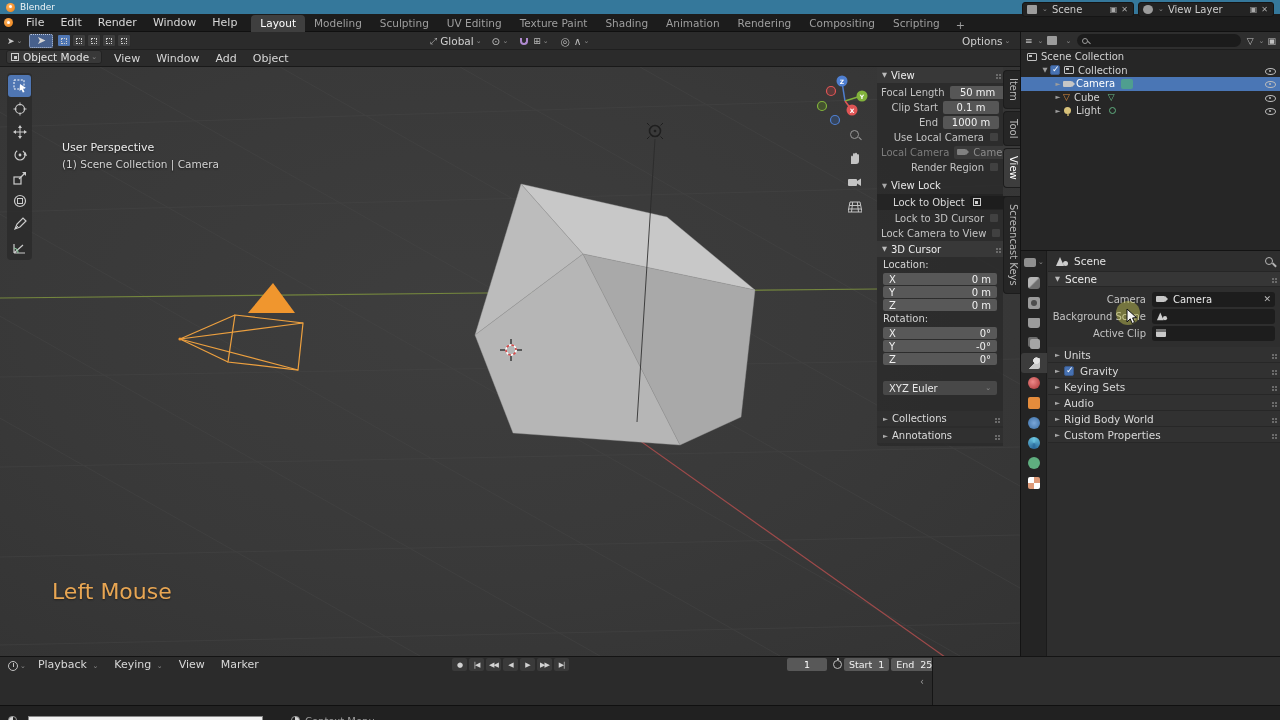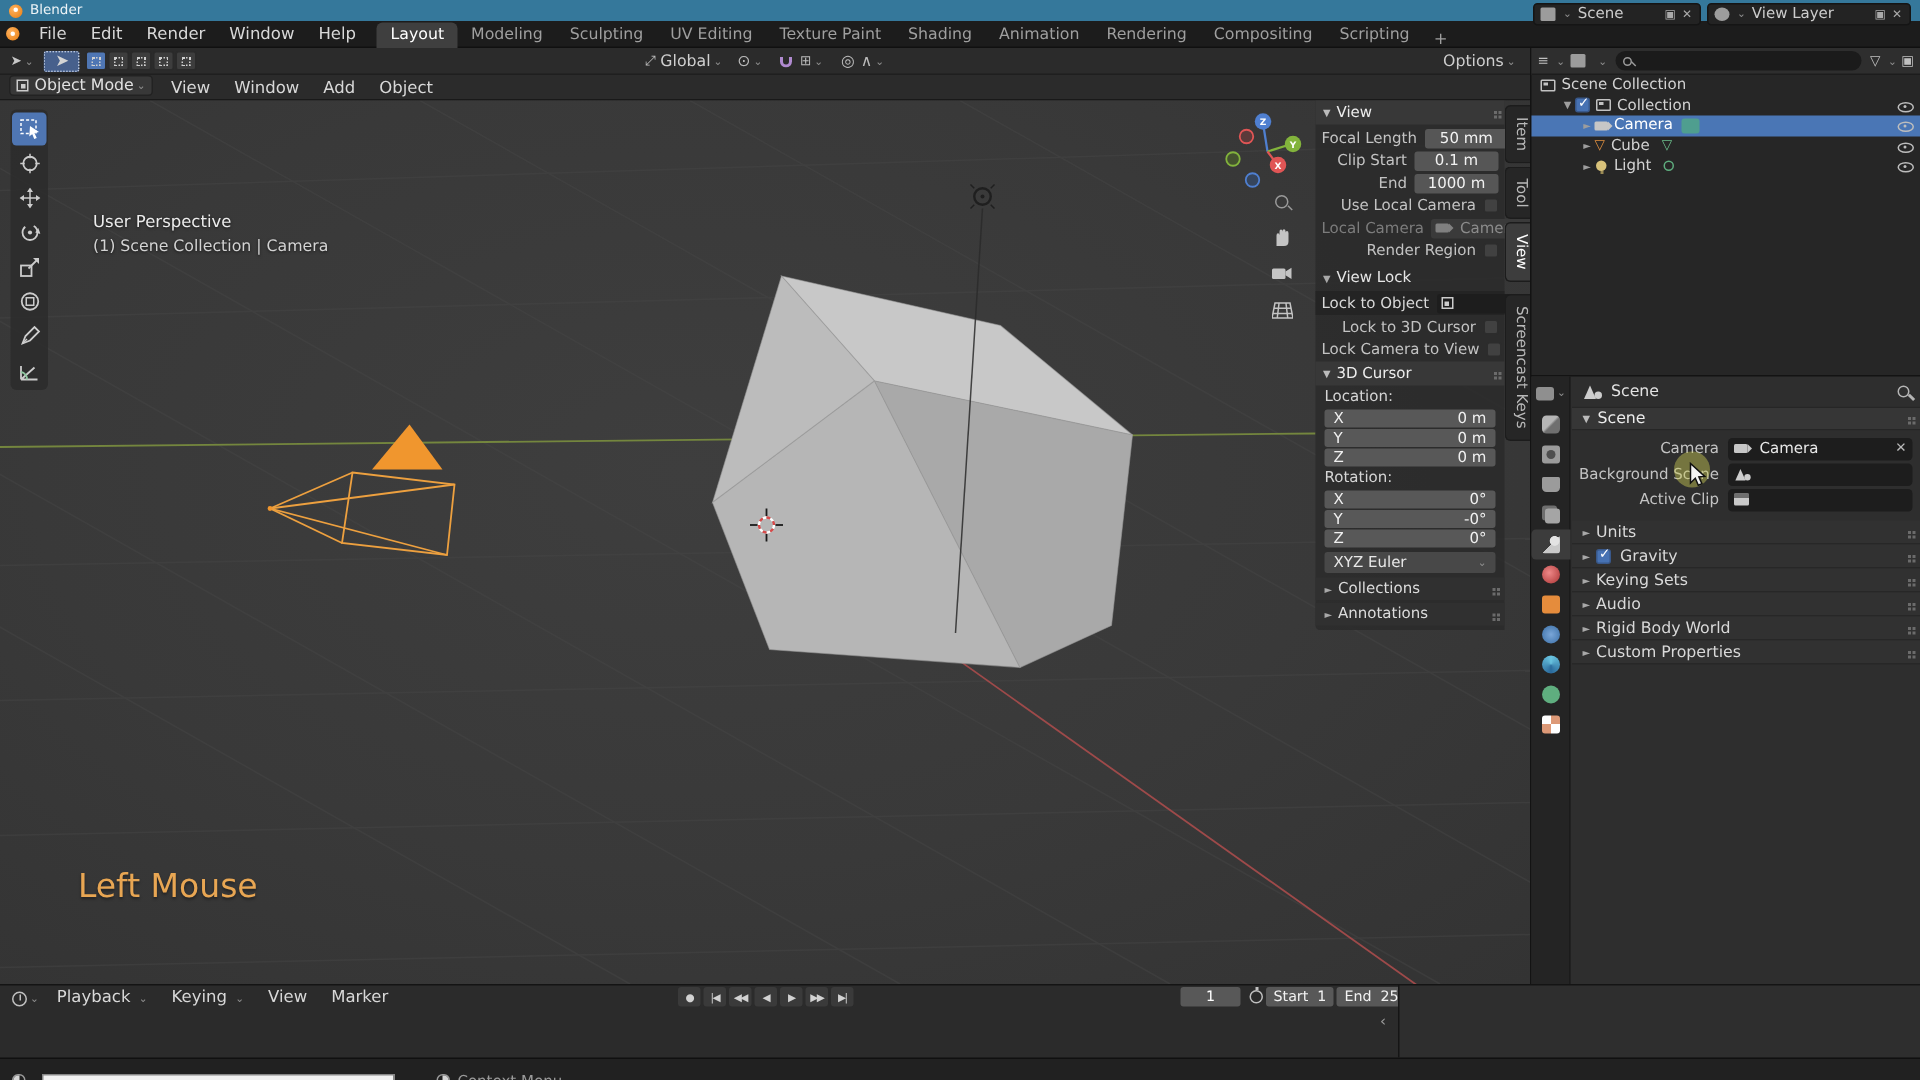--- a/index.html
+++ b/index.html
@@ -66,26 +66,26 @@
 .np-sub{height:15px;display:flex;align-items:center;padding:0 5px;color:#e6e6e6;margin-top:4px}
 .dots{margin-left:auto;width:2px;height:2px;background:#6b6b6b;box-shadow:3px 0 #6b6b6b,0 3px #6b6b6b,3px 3px #6b6b6b}
 .np-row{display:flex;align-items:center;height:14px;margin:1px 4px}
 .np-label{flex:1;text-align:right;color:#c3c3c3;padding-right:5px;white-space:nowrap}
 .np-field{width:56px;height:13px;background:#565656;border-radius:2px;color:#f1f1f1;text-align:center;line-height:13px;flex:none}
 .chk{width:10px;height:10px;background:#414141;border:1px solid #2c2c2c;border-radius:2px;flex:none;position:relative}
 .chk.on{background:#4772b3;border-color:#39588a}
 .chk.on::after{content:"✓";position:absolute;left:1px;top:-2px;color:#fff;font-size:9px}
 .np-row.dim .np-label{color:#7c7c7c}
 .np-fielddark{width:70px;height:13px;background:#3a3a3a;border-radius:2px;color:#8b8b8b;display:flex;align-items:center;padding:0 3px;gap:3px;flex:none}
-.np-lockrow{background:#242424;margin:1px 0;padding:1px 4px;display:flex;align-items:center;height:16px}
+.np-lockrow{background:#242424;margin:1px 0;padding:1px 16px;display:flex;align-items:center;height:16px}
 .np-darkfield{width:58px;height:13px;background:#1d1d1d;border-radius:2px;display:flex;align-items:center;padding:0 3px;flex:none}
 .np-lab{display:flex;height:13px;margin:2px 6px 1px;color:#d5d5d5}
 .np-axis{display:flex;align-items:center;height:12px;margin:1px 6px;background:#585858;border-radius:2px;padding:0 6px;color:#f0f0f0}
 .np-axis .v{margin-left:auto}
-.np-drop{display:flex;align-items:center;height:14px;margin:3px 6px;background:#484848;border-radius:2px;padding:0 6px;color:#e8e8e8}
+.np-drop{display:flex;align-items:center;height:14px;margin:16px 6px;background:#484848;border-radius:2px;padding:0 6px;color:#e8e8e8}
 .np-coll{height:15px;background:#303030;display:flex;align-items:center;padding:0 6px;color:#dcdcdc;margin-top:2px}
 .exp-r{font-size:6.5px;color:#a8a8a8;margin-right:4px}
 
 #side-tabs{position:absolute;left:1003px;top:70px;width:17px;display:flex;flex-direction:column}
 .stab{writing-mode:vertical-rl;font-size:10px;color:#b9b9b9;background:#262626;border:1px solid #1c1c1c;border-right:none;border-radius:4px 0 0 4px;padding:7px 1px;margin-bottom:2px;text-align:center}
 .stab.active{background:#3d3d3d;color:#fff}
 .stab.gap{margin-top:6px}
 
 #outliner{left:1020px;top:32px;width:260px;height:218px;background:#262626;border-left:1px solid #131313}
 #outliner-hdr{height:18px;background:#2e2e2e;border-bottom:1px solid #1c1c1c;display:flex;align-items:center;padding:0 4px;gap:3px}

